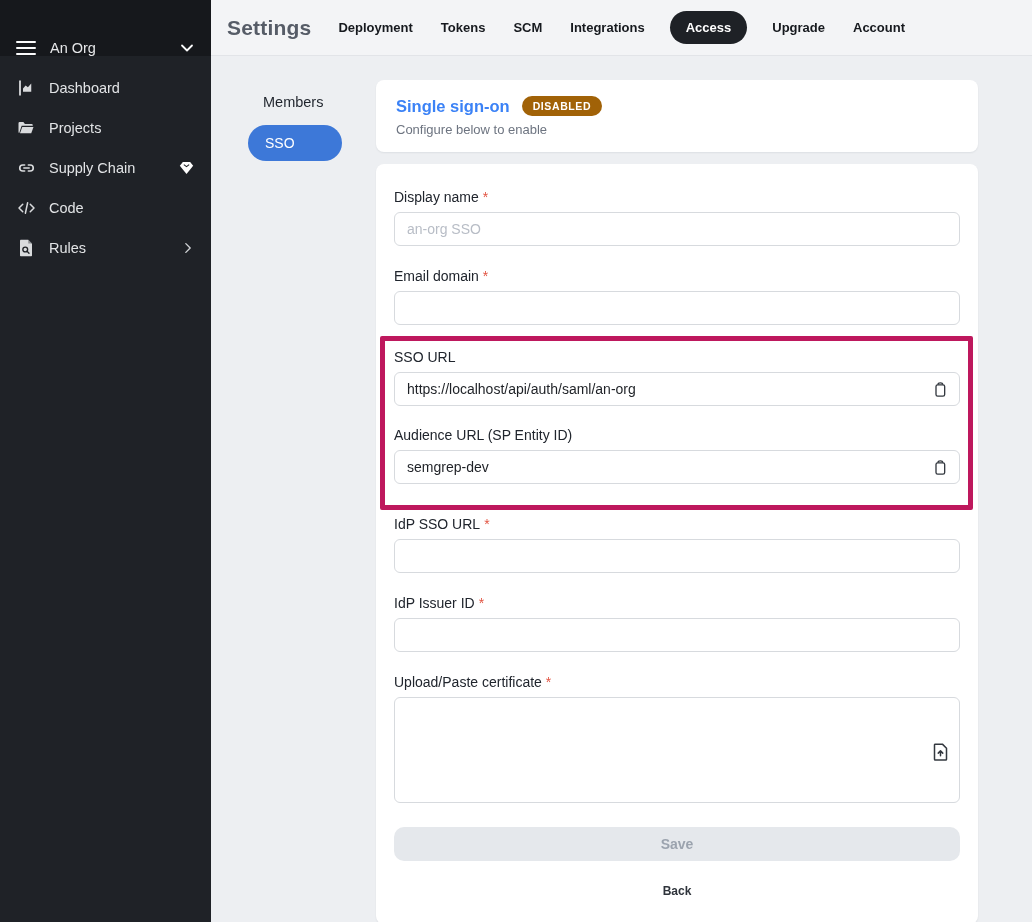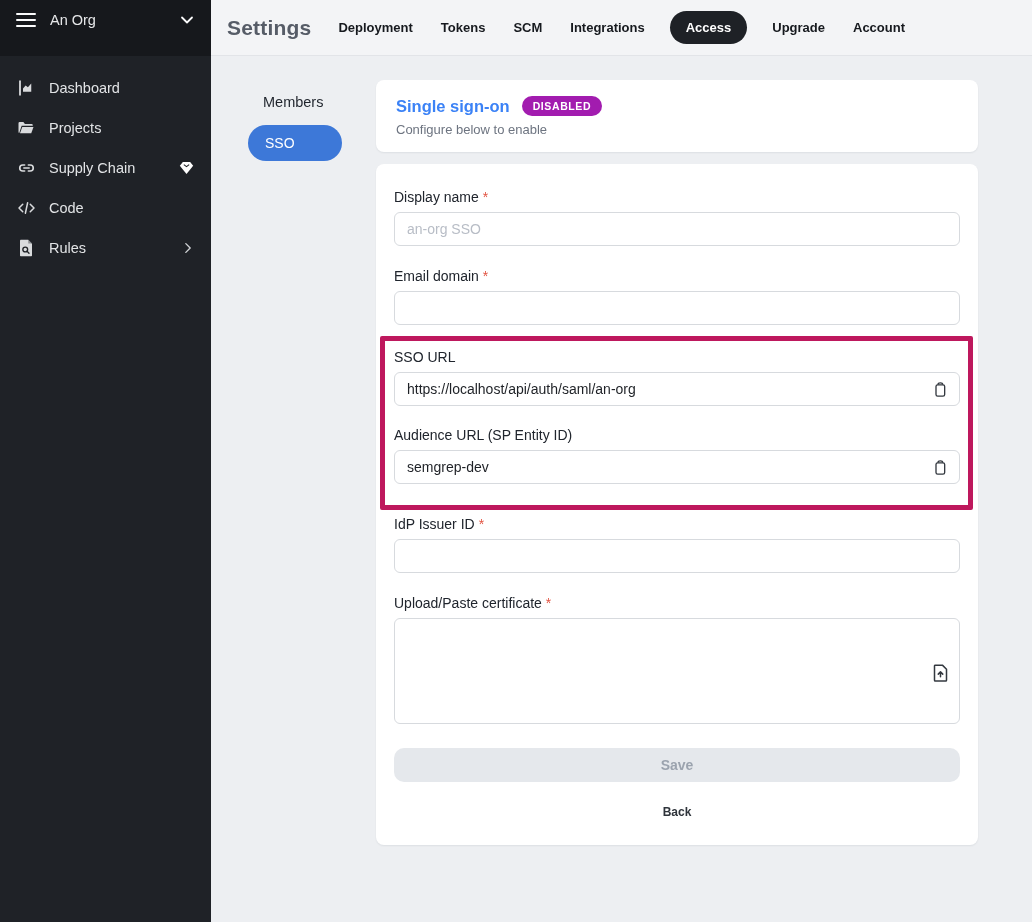--- a/index.html
+++ b/index.html
@@ -8,22 +8,22 @@
     font-family: "Liberation Sans", "DejaVu Sans", sans-serif;
     background: #edeff2;
     color: #24282f;
     overflow: hidden;
   }
   .app { display: flex; width: 1032px; height: 922px; }
 
   
   .sidebar { width: 211px; min-width: 211px; height: 100%; background: #1f2227; display: flex; flex-direction: column; }
   .sidebar-header {
-    height: 56px; background: #16181c; display: flex; align-items: flex-start;
-    padding: 12px 16px; cursor: pointer;
+    height: 56px; background: #16181c; display: flex; align-items: flex-end;
+    padding: 0 16px; cursor: pointer;
   }
   .sidebar-header .org-name { color: #e6e7e9; font-size: 14.5px; margin-left: 14px; }
   .sidebar-header .spacer { flex: 1; }
   .sidebar-nav { padding-top: 12px; }
   .nav-item {
     height: 40px; display: flex; align-items: center; padding: 0 16px;
     color: #e2e4e6; font-size: 14.5px; cursor: pointer;
   }
   .nav-item .nav-icon { width: 20px; display: flex; justify-content: center; color: #d9dbdd; }
   .nav-item .nav-label { margin-left: 13px; }
@@ -51,21 +51,21 @@
     background: #3d78d8; color: #ffffff; font-size: 14px;
     display: flex; align-items: center; padding-left: 17px; cursor: pointer;
   }
   .cards { width: 602px; margin-top: 24px; display: flex; flex-direction: column; }
   .card { background: #ffffff; border-radius: 8px; box-shadow: 0 1px 2px rgba(20,25,40,.07); }
 
   .status-card { padding: 16px 20px 15px; }
   .card-title-row { display: flex; align-items: center; }
   .card-title { font-size: 16.5px; font-weight: 600; color: #3b82f6; }
   .status-badge {
-    margin-left: 12px; background: #a21caf; color: #ffffff; font-size: 10.5px; font-weight: 700;
+    margin-left: 12px; background: #a16207; color: #ffffff; font-size: 10.5px; font-weight: 700;
     letter-spacing: .6px; padding: 4px 11px; border-radius: 999px;
   }
   .card-subtitle { margin-top: 6px; font-size: 13px; color: #6d7480; }
 
   .form-card { margin-top: 12px; padding: 25px 18px 26px; }
   .field { margin-bottom: 22px; }
   .field-label { font-size: 14px; color: #20252d; margin-bottom: 7px; }
   .req { color: #e25442; margin-left: 4px; }
   .input-wrap { position: relative; }
   .text-input {
@@ -253,20 +253,26 @@
                     <svg width="16" height="17" viewBox="0 0 24 24" fill="none" stroke="currentColor" stroke-width="2">
                         <rect x="6" y="5" width="13" height="17" rx="2.5"></rect>
                         <path d="M9 5V4.2C9 3 10 2 12.5 2S16 3 16 4.2V5" stroke-width="2"></path>
                       </svg>
                   </span>
                 </button>
               </div>
             </div>
           </div>
 
+          <div class="field">
+            <div class="field-label"><span>IdP SSO URL</span><span class="req">*</span></div>
+            <div class="input-wrap">
+              <input class="text-input" type="text" style="">
+            </div>
+          </div>
 
           <div class="field">
             <div class="field-label"><span>IdP Issuer ID</span><span class="req">*</span></div>
             <div class="input-wrap">
               <input class="text-input" type="text" style="">
             </div>
           </div>
 
           <div class="field" style="margin-bottom:0">
             <div class="field-label"><span>Upload/Paste certificate</span><span class="req">*</span></div>

